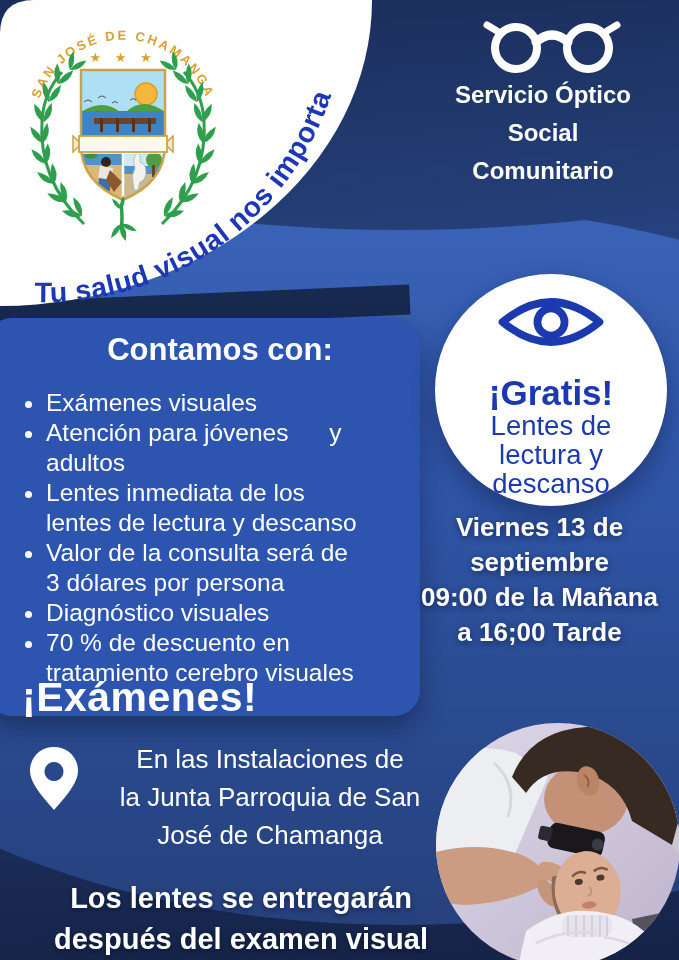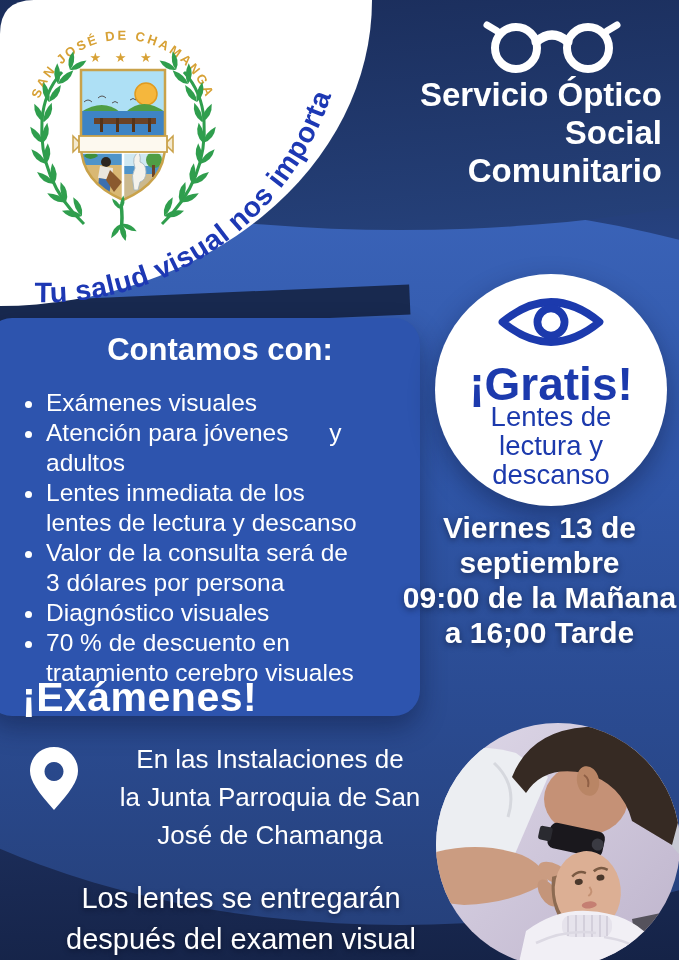--- a/index.html
+++ b/index.html
@@ -17,44 +17,44 @@
   .wedge-dark{left:-30px;top:294px;width:440px;height:30px;background:#18294f;transform:rotate(-2.5deg);}
   
   .logo-bubble-svg{left:0;top:0;width:430px;height:345px;z-index:3;}
   .slogan-text{font-family:"Liberation Sans",sans-serif;font-weight:bold;font-size:28.5px;letter-spacing:.5px;
     fill:var(--slogan-blue,#1d38b4);}
   .seal-arc{font-family:"Liberation Sans",sans-serif;font-weight:bold;font-size:13px;letter-spacing:2.5px;
     fill:var(--seal-gold,#d7a135);}
   .seal-stars{font-size:13px;letter-spacing:5px;fill:var(--seal-gold,#d7a135);}
   
   .glasses-svg{left:476px;top:12px;width:152px;height:64px;z-index:3;}
-  .header-title{left:400px;top:76px;width:262px;text-align:right;font-size:33px;font-weight:600;
+  .header-title{left:412px;top:76px;width:262px;text-align:center;font-size:24px;font-weight:600;
     line-height:38px;white-space:pre-line;z-index:3;}
   
   .services-panel{left:-14px;top:318px;width:434px;height:398px;border-radius:26px;z-index:2;
     background:var(--panel-blue,#2d54ae);box-shadow:0 12px 26px rgba(8,16,48,.38);}
   .services-heading{margin:14px 0 0 34px;font-size:31px;font-weight:bold;text-align:center;}
   .services-list{margin:20px 0 0 36px;padding-left:24px;width:356px;font-size:24.5px;font-weight:400;line-height:30px;}
   .services-list li{white-space:pre-wrap;margin:0;padding:0;}
   .visit-cta{left:22px;top:674px;font-size:41px;font-weight:bold;z-index:4;letter-spacing:.5px;}
   
   .offer-circle{left:435px;top:274px;width:232px;height:232px;border-radius:50%;background:#fff;z-index:3;
     box-shadow:0 10px 26px rgba(8,16,48,.38);text-align:center;}
   .eye-svg{width:118px;height:64px;margin-top:16px;}
-  .offer-highlight{font-size:46px;line-height:36px;font-weight:bold;color:var(--accent-blue,#1c3aad);margin-top:8px;}
+  .offer-highlight{font-size:35px;line-height:36px;font-weight:bold;color:var(--accent-blue,#1c3aad);margin-top:17px;}
   .offer-text{font-size:27.5px;line-height:29px;font-weight:500;color:var(--accent-blue,#1c3aad);white-space:pre-line;}
   
-  .schedule{left:400px;top:510px;width:279px;text-align:center;font-size:30px;font-weight:bold;line-height:35px;
+  .schedule{left:400px;top:510px;width:279px;text-align:center;font-size:26px;font-weight:bold;line-height:35px;
     white-space:pre-line;text-shadow:0 2px 6px rgba(10,16,40,.55);z-index:3;}
   
   .pin-svg{left:28px;top:746px;width:52px;height:66px;z-index:3;}
   .address{left:70px;top:740px;width:400px;text-align:center;font-size:26px;font-weight:500;line-height:38px;
     white-space:pre-line;z-index:3;}
   
-  .footer-note{left:0;top:878px;width:482px;text-align:center;font-size:29px;font-weight:normal;line-height:41px;
+  .footer-note{left:0;top:878px;width:482px;text-align:center;font-size:29px;font-weight:bold;line-height:41px;
     white-space:pre-line;z-index:3;text-shadow:0 2px 5px rgba(5,10,30,.5);}
   
   .photo-svg{left:436px;top:723px;width:244px;height:244px;z-index:2;}
 </style>
 </head>
 <body>
 
 <div id="flyer">
 
   <div class="abs bg-mid"></div>

